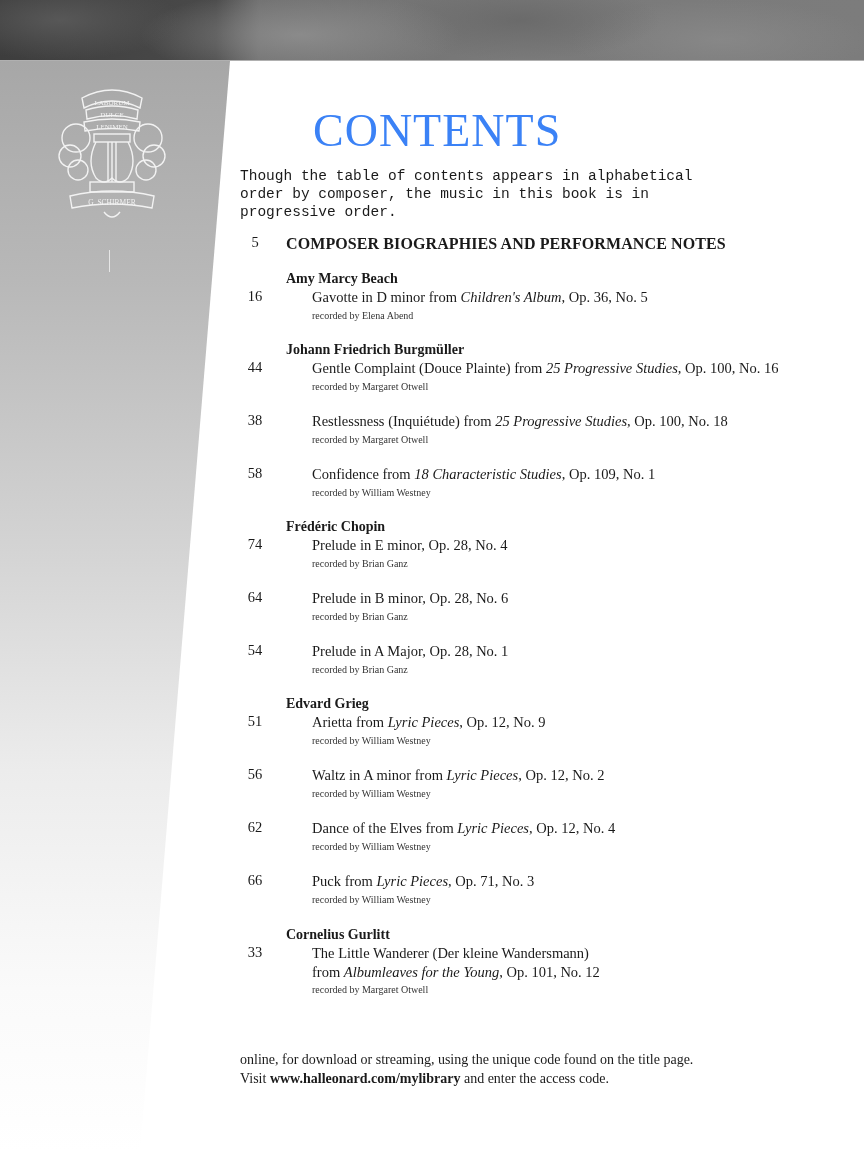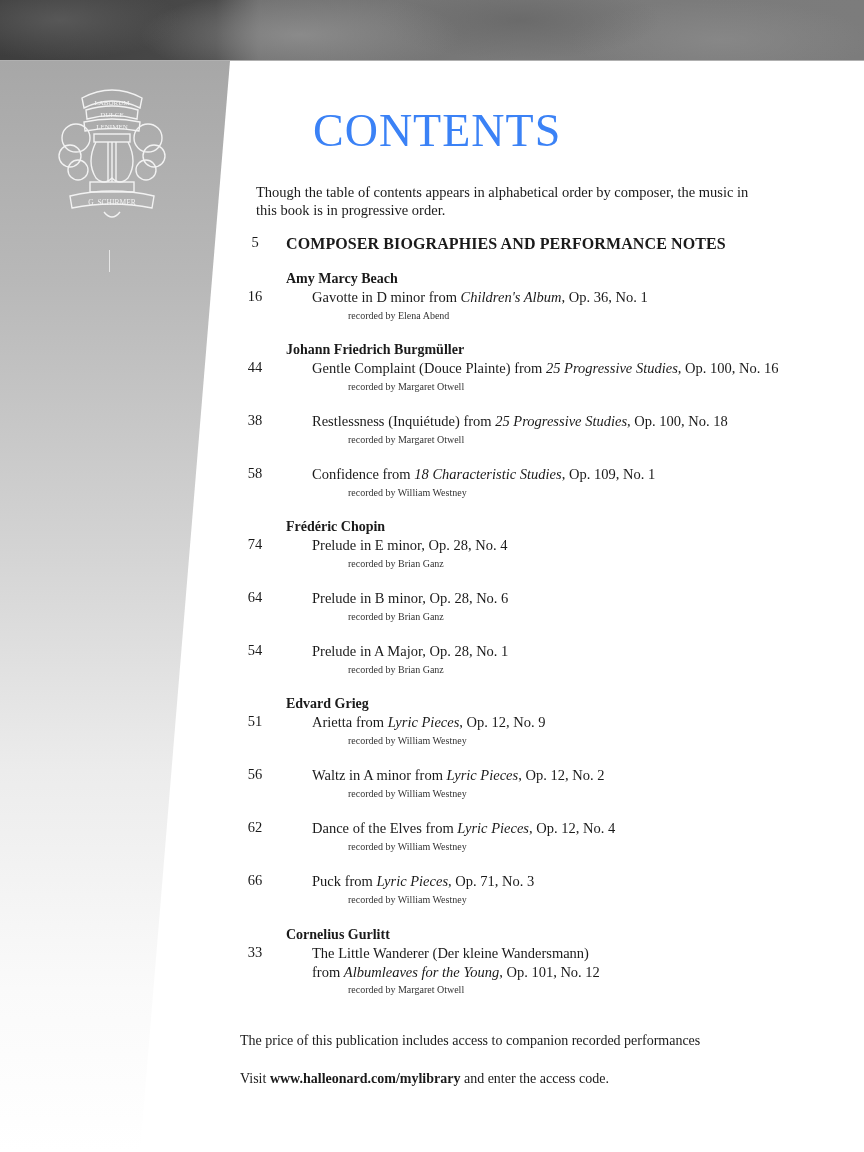--- a/index.html
+++ b/index.html
@@ -30,42 +30,42 @@
     .tick-line {
       position: absolute; left: 109px; top: 250px; width: 1px; height: 22px; background: #e6e6e6;
     }
     .page-title {
       position: absolute; left: 313px; top: 104px;
       font-size: 46px; letter-spacing: 1px; color: #3b82f6;
       margin: 0; font-weight: normal;
     }
     .intro {
       position: absolute; left: 240px; top: 167px; width: 500px;
-      font-size: 14.5px; line-height: 18px; margin: 16px;
+      font-size: 14.5px; line-height: 18px; margin: 0; font-family: Liberation Mono, monospace;
     }
     .toc {
       position: absolute; left: 240px; top: 234px; width: 600px;
     }
     .toc-row { position: relative; }
     .pg {
       position: absolute; left: 0; width: 30px; text-align: center;
       font-size: 14.5px;
     }
     .section-head {
       position: absolute; left: 46px; font-size: 16px; font-weight: bold; letter-spacing: 0.1px;
     }
     .composer {
       position: absolute; left: 46px; font-size: 14px; font-weight: bold;
     }
     .piece {
       position: absolute; left: 72px; font-size: 14.5px; line-height: 18px; white-space: nowrap;
     }
     .piece i { font-style: italic; }
     .rec {
-      position: absolute; left: 72px; font-size: 10px; color: #333; margin-left: 36px;
+      position: absolute; left: 72px; font-size: 10px; color: #333;
     }
     .footer-note {
       position: absolute; left: 240px; top: 1031px; width: 520px;
       font-size: 14px; line-height: 19px; margin: 0;
     }
     .footer-note b { font-weight: bold; }
   </style>
 </head>
 <body>
 
@@ -107,21 +107,21 @@
 <div class="toc">
 
   <div class="toc-row">
     <span class="pg" style="top:0">5</span>
     <span class="section-head" style="top:1px">COMPOSER BIOGRAPHIES AND PERFORMANCE NOTES</span>
   </div>
 
   <span class="composer" style="top:37px">Amy Marcy Beach</span>
   <div>
     <span class="pg" style="top:54px">16</span>
-    <span class="piece" style="top:54px"><span>Gavotte in D minor from </span><i>Children's Album</i><span>, Op. 36, No. 1</span></span>
+    <span class="piece" style="top:54px"><span>Gavotte in D minor from </span><i>Children's Album</i><span>, Op. 36, No. 5</span></span>
     <span class="rec" style="top:76px">recorded by Elena Abend</span>
   </div>
 
   <span class="composer" style="top:108px">Johann Friedrich Burgmüller</span>
   <div>
     <span class="pg" style="top:125px">44</span>
     <span class="piece" style="top:125px"><span>Gentle Complaint (Douce Plainte) from </span><i>25 Progressive Studies</i><span>, Op. 100, No. 16</span></span>
     <span class="rec" style="top:147px">recorded by Margaret Otwell</span>
   </div>
   <div>
@@ -177,16 +177,16 @@
   <span class="composer" style="top:693px">Cornelius Gurlitt</span>
   <div>
     <span class="pg" style="top:710px">33</span>
     <span class="piece" style="top:710px">The Little Wanderer (Der kleine Wandersmann)</span>
     <span class="piece" style="top:729px"><span>from </span><i>Albumleaves for the Young</i><span>, Op. 101, No. 12</span></span>
     <span class="rec" style="top:750px">recorded by Margaret Otwell</span>
   </div>
 </div>
 
 <p class="footer-note">
-  <span>The price of this publication includes access to companion recorded performances</span><br>
   <br>
+  <span>online, for download or streaming, using the unique code found on the title page.</span><br>
   <span>Visit </span><b>www.halleonard.com/mylibrary</b><span> and enter the access code.</span>
 </p>
 
 </body></html>

